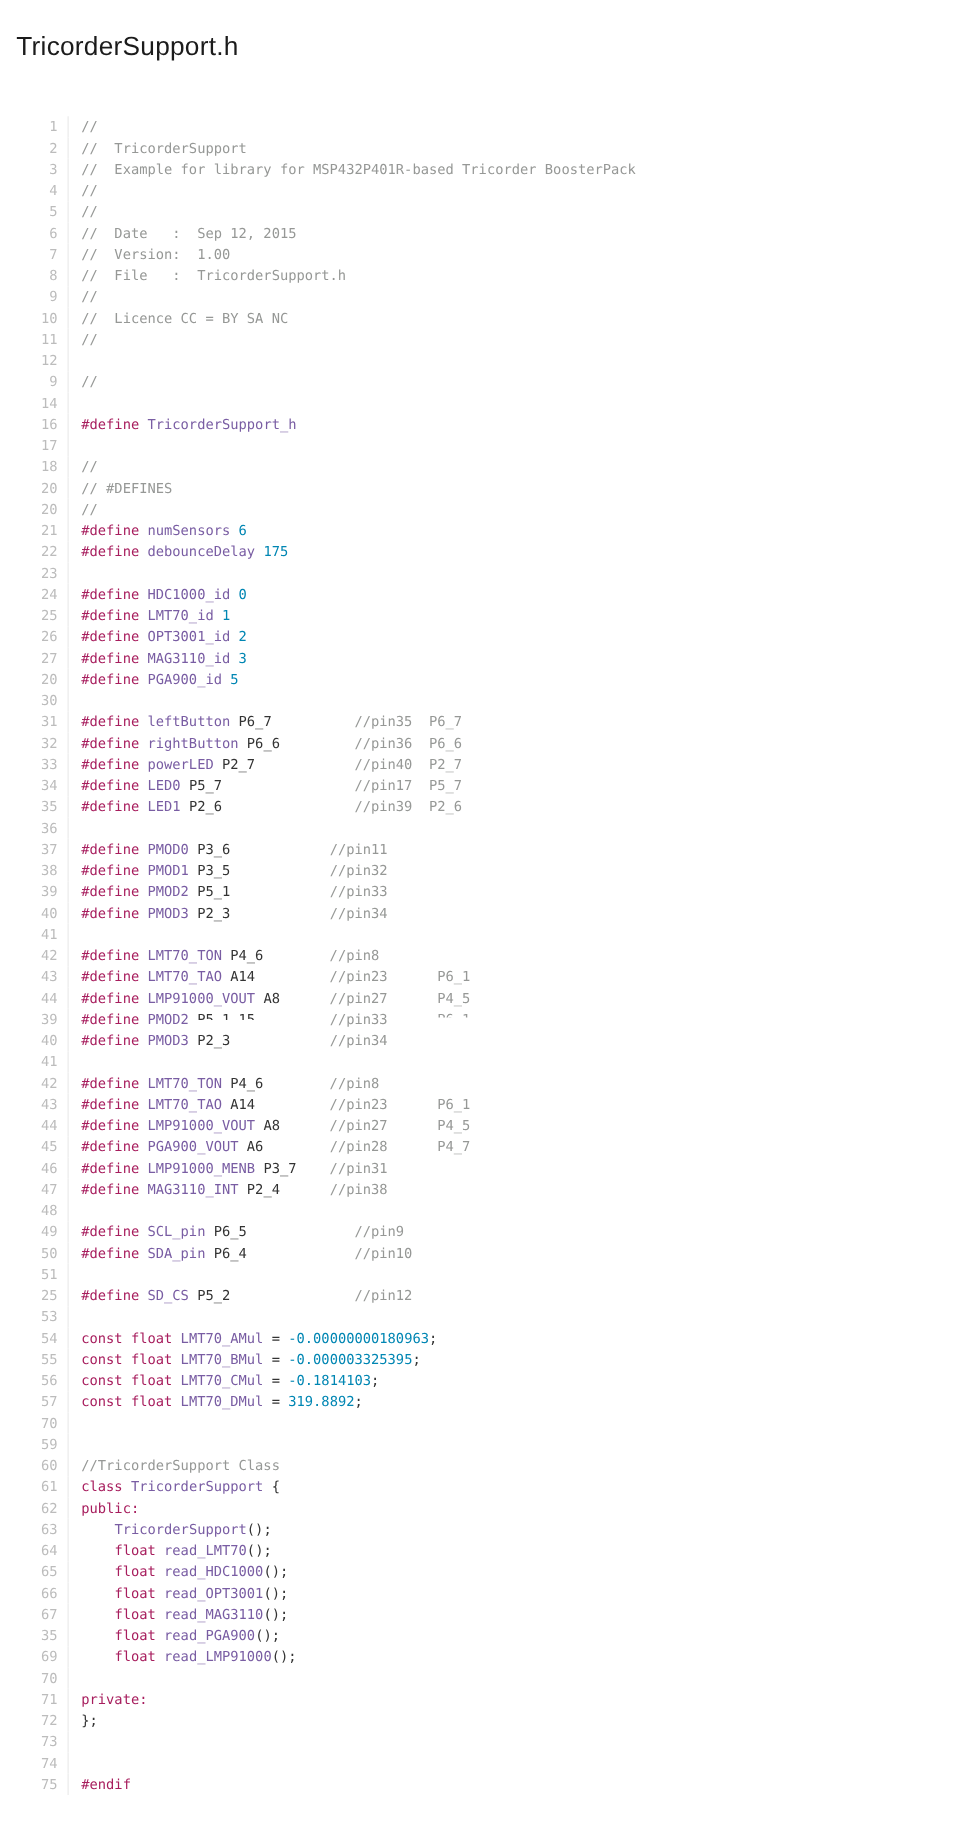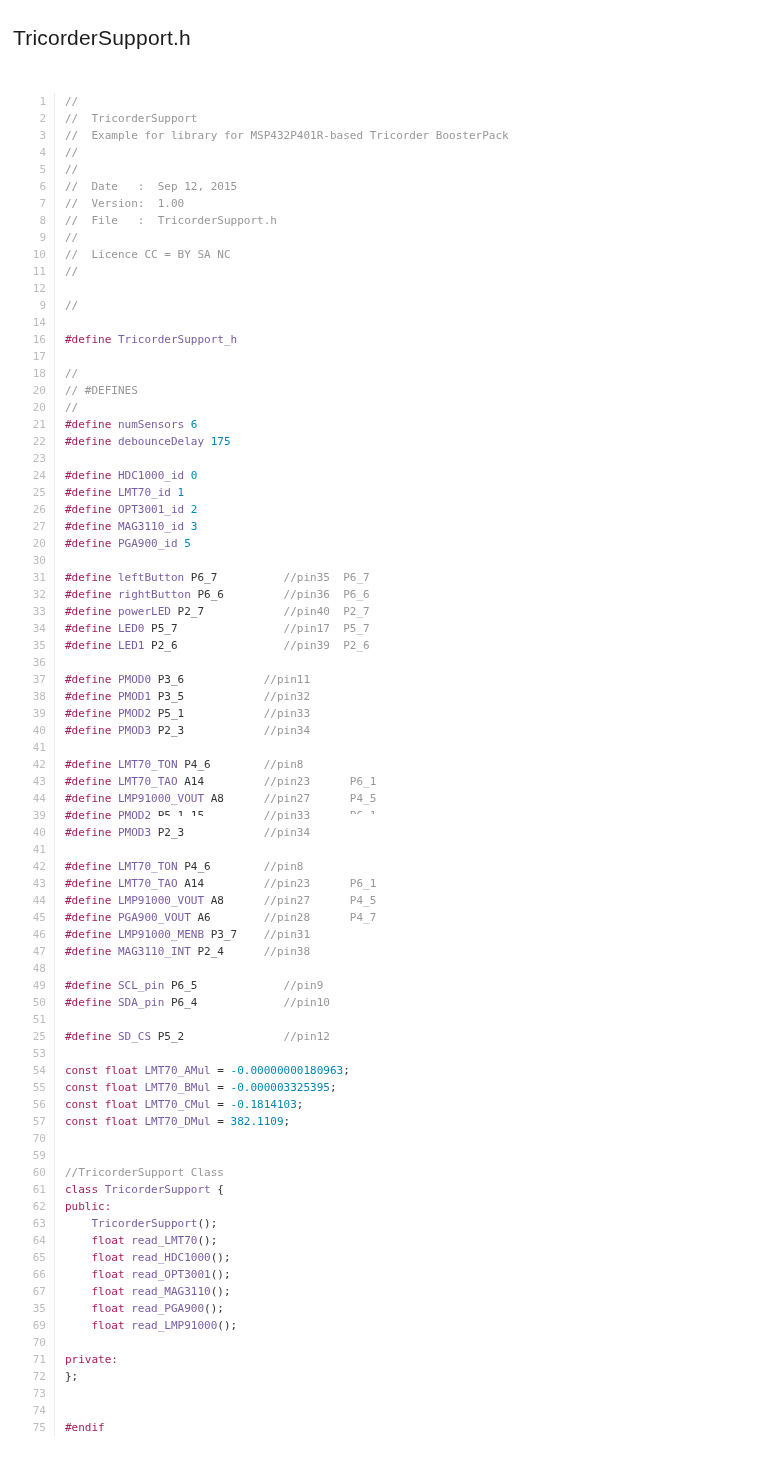--- a/index.html
+++ b/index.html
@@ -281,21 +281,21 @@
       <div class="row">
         <span class="ln">55</span>
         <span class="codecell"><span class="tok-k">const float</span><span class="tok-p"> </span><span class="tok-i">LMT70_BMul</span><span class="tok-p"> = </span><span class="tok-n">-0.000003325395</span><span class="tok-p">;</span></span>
       </div>
       <div class="row">
         <span class="ln">56</span>
         <span class="codecell"><span class="tok-k">const float</span><span class="tok-p"> </span><span class="tok-i">LMT70_CMul</span><span class="tok-p"> = </span><span class="tok-n">-0.1814103</span><span class="tok-p">;</span></span>
       </div>
       <div class="row">
         <span class="ln">57</span>
-        <span class="codecell"><span class="tok-k">const float</span><span class="tok-p"> </span><span class="tok-i">LMT70_DMul</span><span class="tok-p"> = </span><span class="tok-n">382.1109</span><span class="tok-p">;</span></span>
+        <span class="codecell"><span class="tok-k">const float</span><span class="tok-p"> </span><span class="tok-i">LMT70_DMul</span><span class="tok-p"> = </span><span class="tok-n">319.8892</span><span class="tok-p">;</span></span>
       </div>
       <div class="row">
         <span class="ln">70</span>
         <span class="codecell"></span>
       </div>
       <div class="row">
         <span class="ln">59</span>
         <span class="codecell"></span>
       </div>
       <div class="row">

